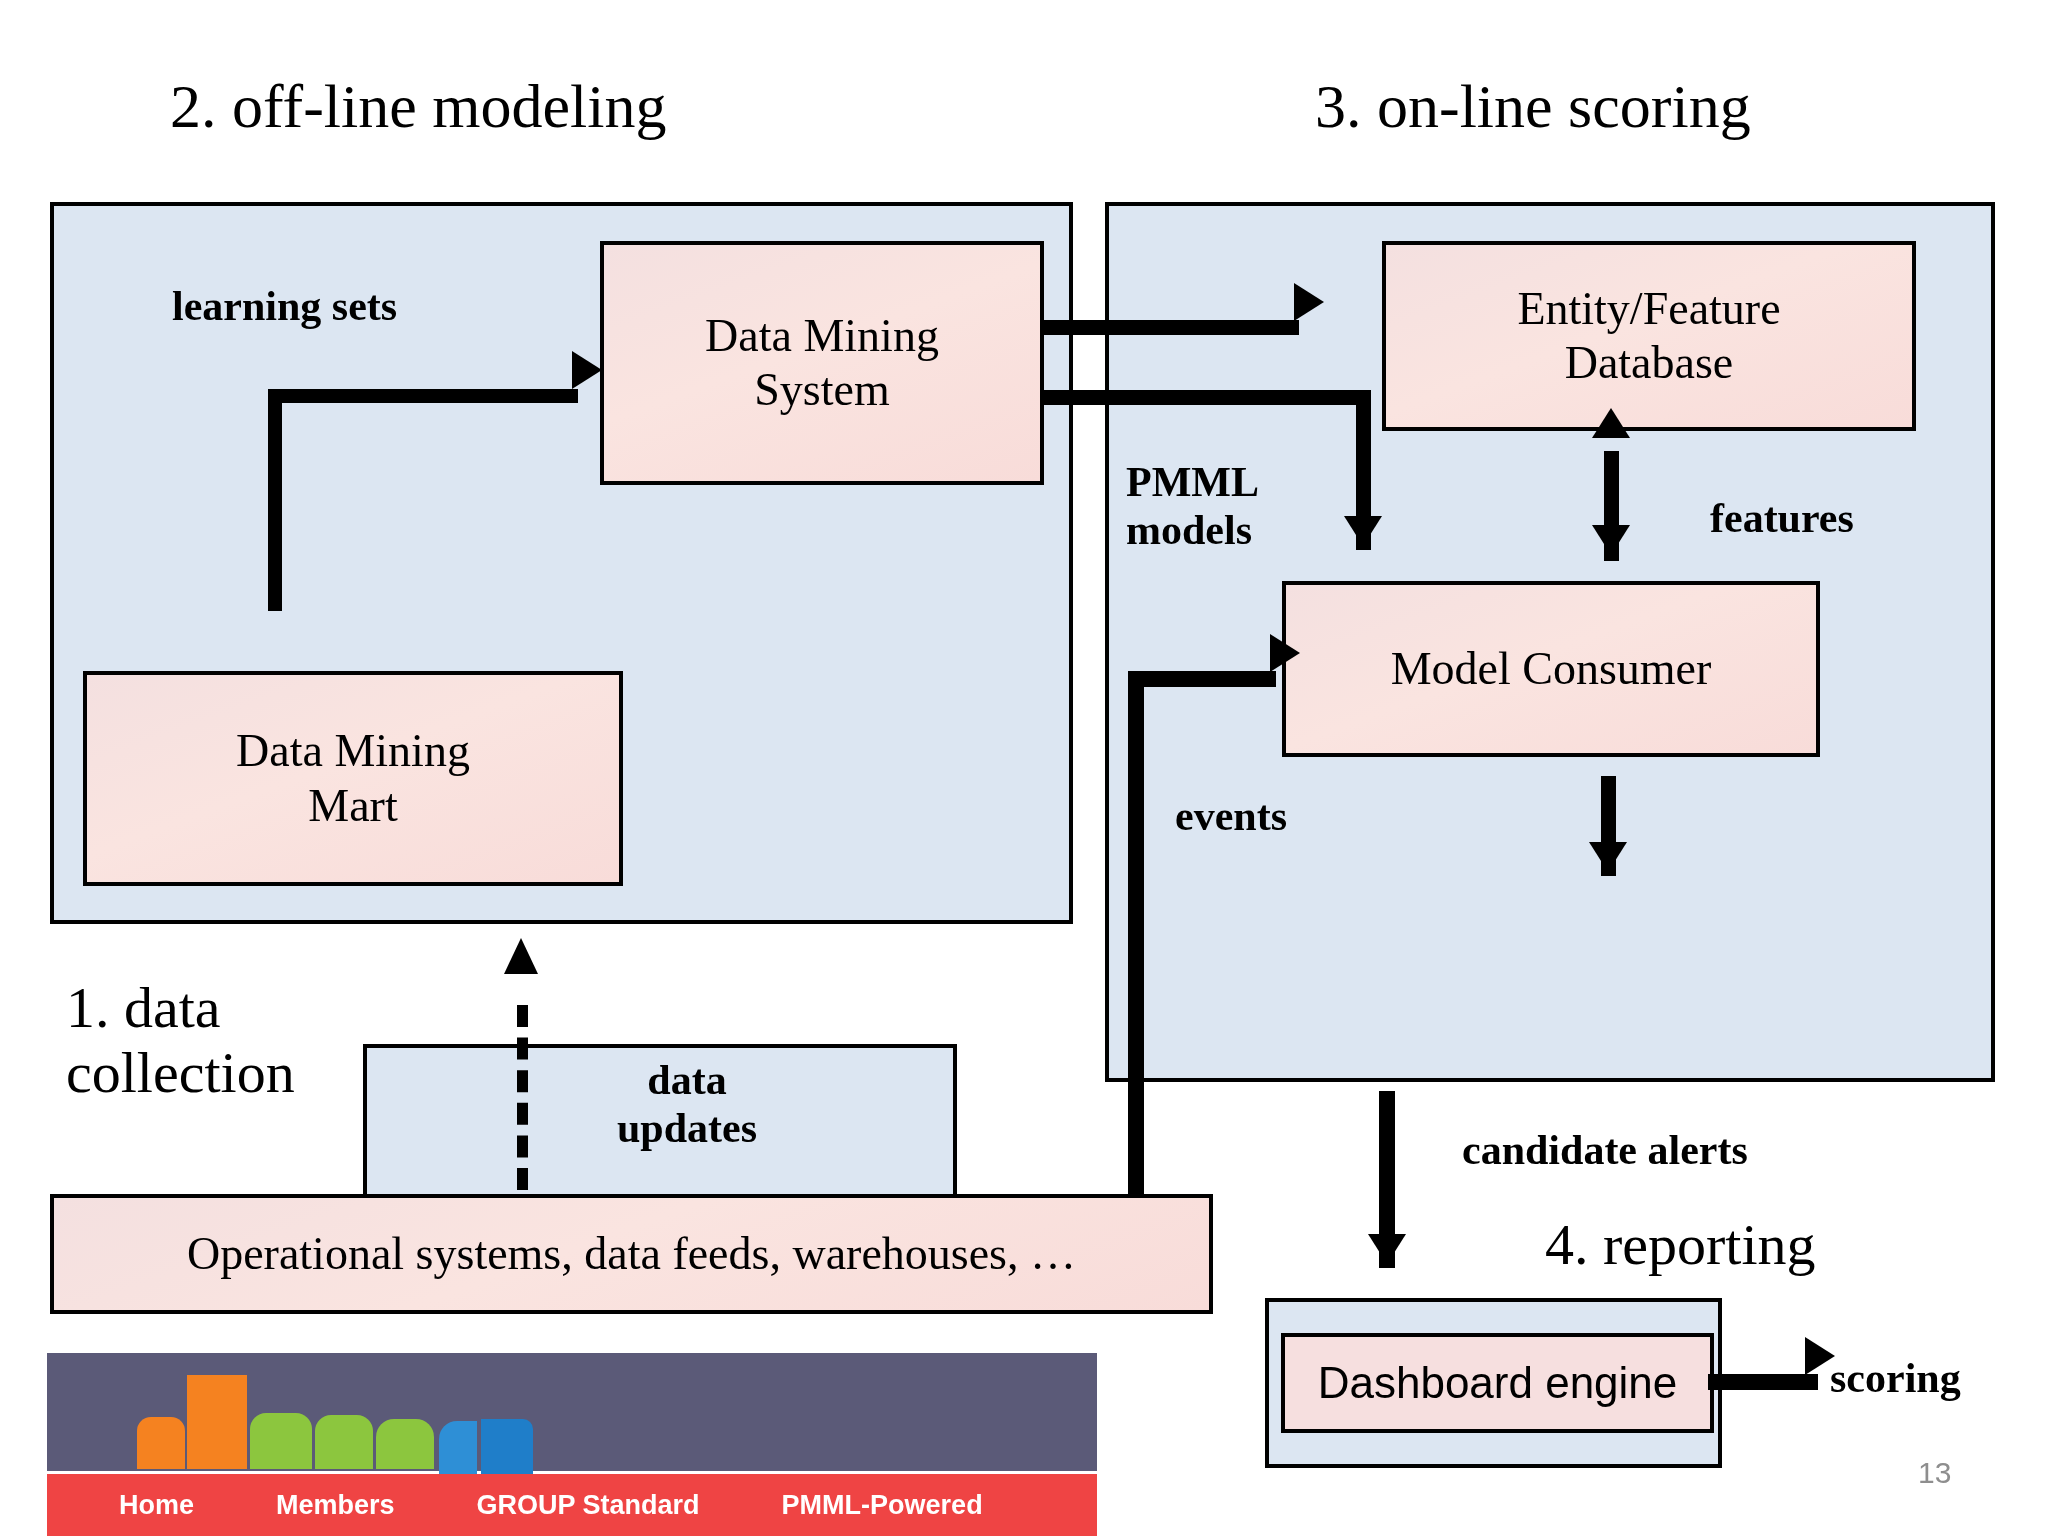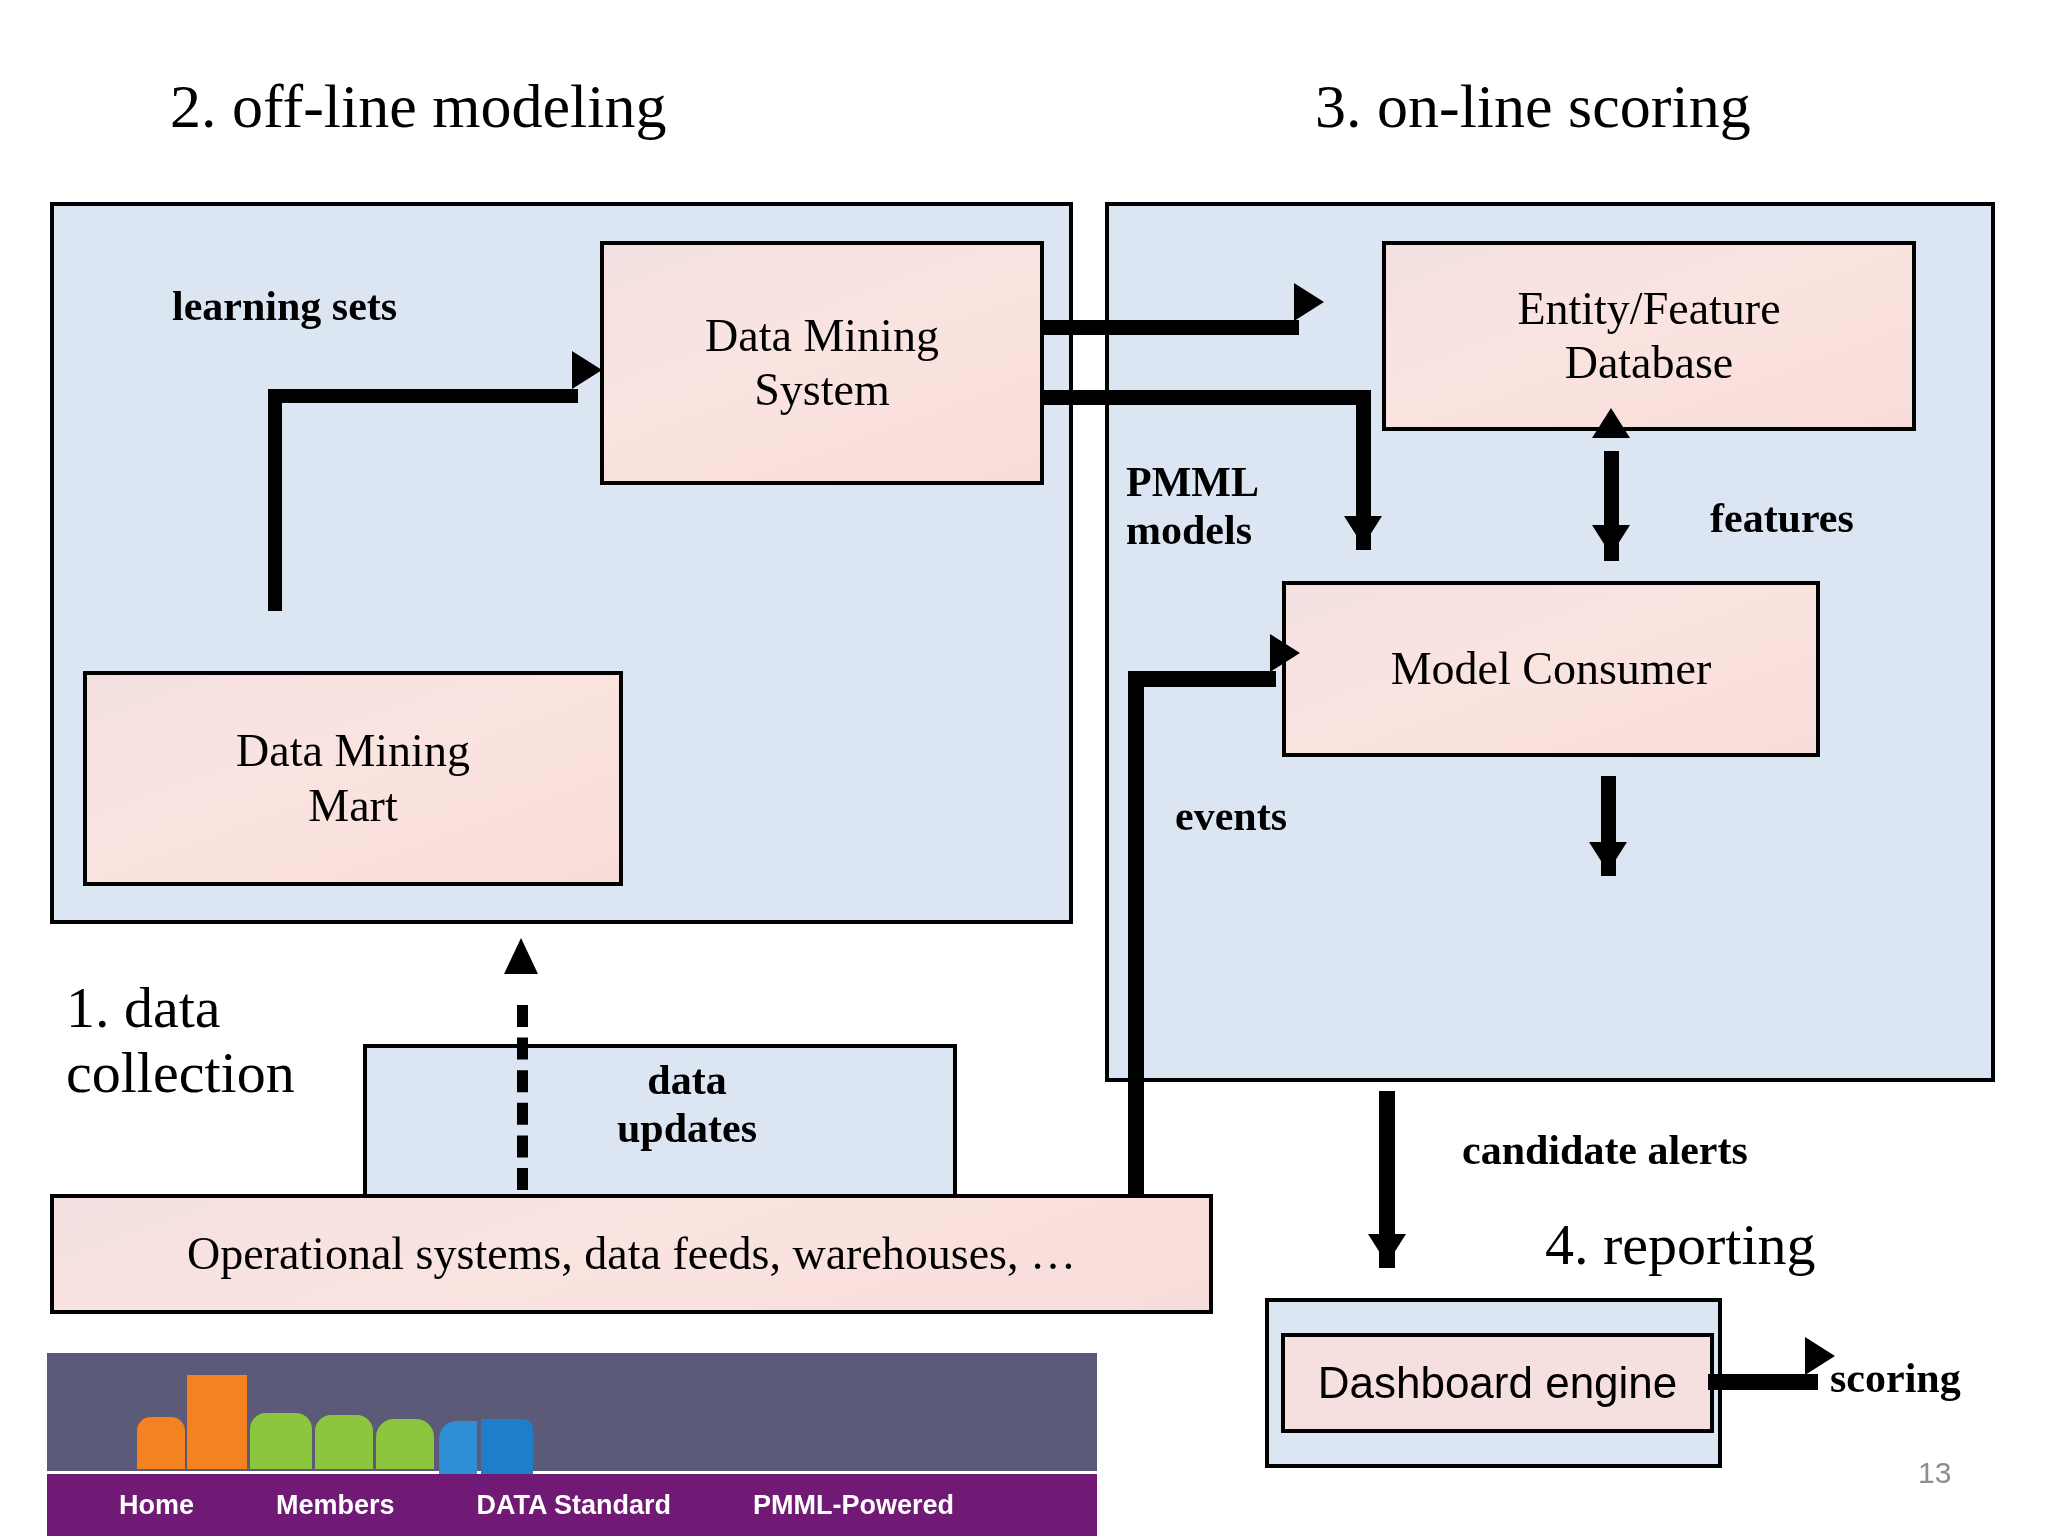--- a/index.html
+++ b/index.html
@@ -104,21 +104,21 @@
   .logo-top {
     position: absolute;
     left: 0; top: 0; right: 0;
     height: 100px;
     background: #5b5a78;
   }
   .logo-nav {
     position: absolute;
     left: 0; right: 0; bottom: 0;
     height: 60px;
-    background: #701a75;
+    background: #ef4444;
     display: flex;
     align-items: center;
     font-family: "Liberation Sans", "DejaVu Sans", sans-serif;
     font-weight: 700;
     font-size: 27px;
     color: #ffffff;
   }
   .logo-nav span { display: inline-block; }
   .logo-mark { position: absolute; }
   .logo-word {
@@ -245,20 +245,20 @@
     <div class="logo-mark" style="left:268px; top:62px; width:58px; height:54px; background:#8cc63e; border-radius:16px 16px 0 0;"></div>
     <div class="logo-mark" style="left:329px; top:66px; width:58px; height:50px; background:#8cc63e; border-radius:18px 18px 0 0;"></div>
     <div class="logo-mark" style="left:392px; top:68px; width:38px; height:93px; background:#2e8fd6; border-radius:18px 0 0 18px;"></div>
     <div class="logo-mark" style="left:434px; top:66px; width:52px; height:95px; background:#1f7ec9; border-radius:0 10px 18px 0;"></div>
 
     <div class="logo-word" style="left:86px; top:118px;">DATA MINING GROUP</div>
 
     <div class="logo-nav" style="height:62px;">
       <span style="margin-left:72px;">Home</span>
       <span style="margin-left:82px;">Members</span>
-      <span style="margin-left:82px;">DATA Standard</span>
+      <span style="margin-left:82px;">GROUP Standard</span>
       <span style="margin-left:82px;">PMML-Powered</span>
     </div>
   </div>
 
   <div id="page-number" style="left:1918px; top:1456px;">13</div>
 
 </div>
 
 </body></html>

